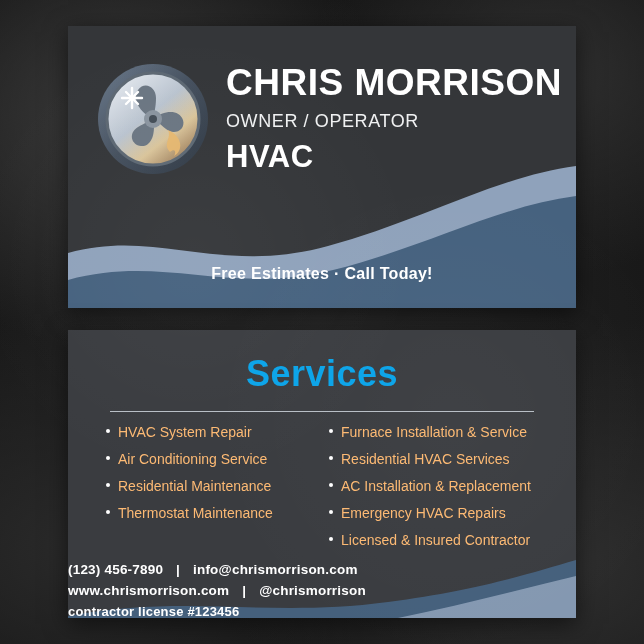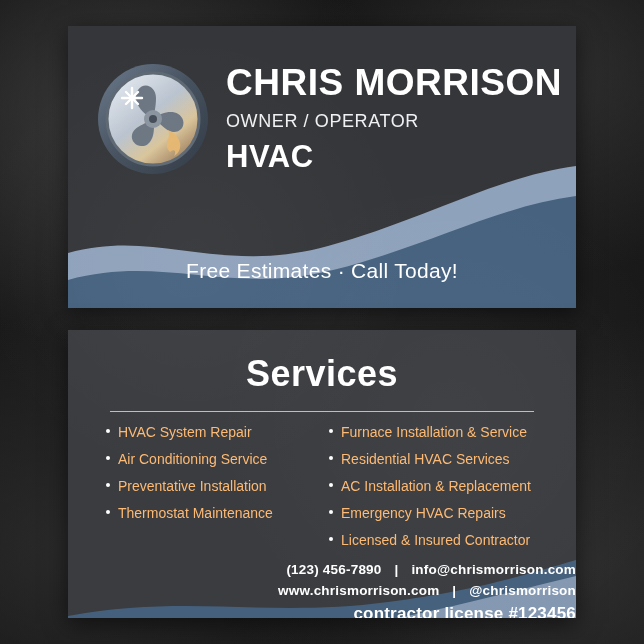--- a/index.html
+++ b/index.html
@@ -91,42 +91,42 @@
     font-weight: bold;
     letter-spacing: 0.5px;
     margin-top: 7px;
   }
   .tagline {
     position: absolute;
     left: 0; right: 0;
     bottom: 25px;
     text-align: center;
     color: #ffffff;
-    font-size: 21px;
-    font-weight: normal;
+    font-size: 16px;
+    font-weight: bold;
     letter-spacing: 0.3px;
     z-index: 3;
   }
 
   
   .card-back {
     top: 330px;
     height: 288px;
     background: #3a3c40;
   }
   .back-swoosh {
     position: absolute;
     left: 0; right: 0; bottom: 0;
     height: 120px;
     pointer-events: none;
   }
   .services-title {
     position: relative;
     text-align: center;
-    color: #ffffff;
+    color: #0ea5e9;
     font-size: 36px;
     font-weight: bold;
     letter-spacing: 0.5px;
     margin-top: 23px;
     z-index: 2;
   }
   .rule {
     position: relative;
     height: 1px;
     background: #b9bfc6;
@@ -157,33 +157,33 @@
     position: absolute;
     left: 2px;
     top: 4px;
     width: 4px;
     height: 4px;
     border-radius: 50%;
     background: #ffffff;
   }
   .contact {
     position: relative;
-    text-align: right;
+    text-align: left;
     color: #ffffff;
     z-index: 2;
     margin-top: 2px;
   }
   .contact-line {
     font-size: 13.5px;
     font-weight: bold;
     margin-bottom: 6px;
     letter-spacing: 0.2px;
   }
   .contact-line .sep { padding: 0 9px; }
-  .contact-line.license { font-size: 17px; margin-bottom: 0; }
+  .contact-line.license { font-size: 13px; margin-bottom: 0; }
 </style>
 </head>
 <body>
 
 <div class="stage">
 
   <div class="card card-front">
 
     <svg class="front-swoosh" viewBox="0 0 508 150" preserveAspectRatio="none">
       <path d="M0,95 C90,70 150,118 260,88 C350,64 430,18 508,8 L508,150 L0,150 Z" fill="#8fa2bb"></path>
@@ -242,21 +242,21 @@
       <path d="M330,120 C390,108 450,92 508,78 L508,120 Z" fill="#8fa2bb" opacity="0.85"></path>
     </svg>
 
     <div class="services-title">Services</div>
     <div class="rule"></div>
 
     <div class="svc-cols">
       <div class="svc-col left">
         <div class="svc-item">HVAC System Repair</div>
         <div class="svc-item">Air Conditioning Service</div>
-        <div class="svc-item">Preventative Installation</div>
+        <div class="svc-item">Residential Maintenance</div>
         <div class="svc-item">Thermostat Maintenance</div>
       </div>
       <div class="svc-col right">
         <div class="svc-item">Furnace Installation &amp; Service</div>
         <div class="svc-item">Residential HVAC Services</div>
         <div class="svc-item">AC Installation &amp; Replacement</div>
         <div class="svc-item">Emergency HVAC Repairs</div>
         <div class="svc-item">Licensed &amp; Insured Contractor</div>
       </div>
     </div>

